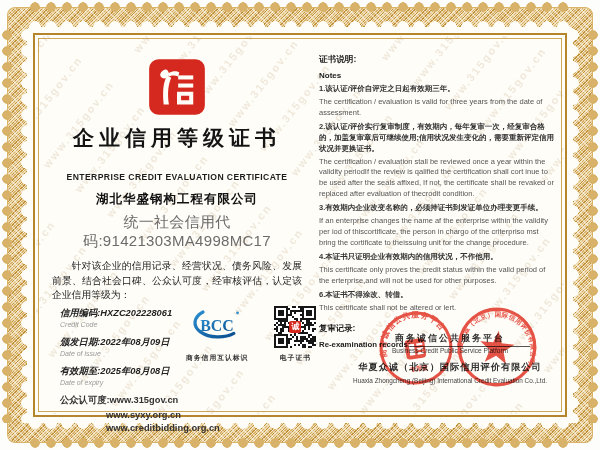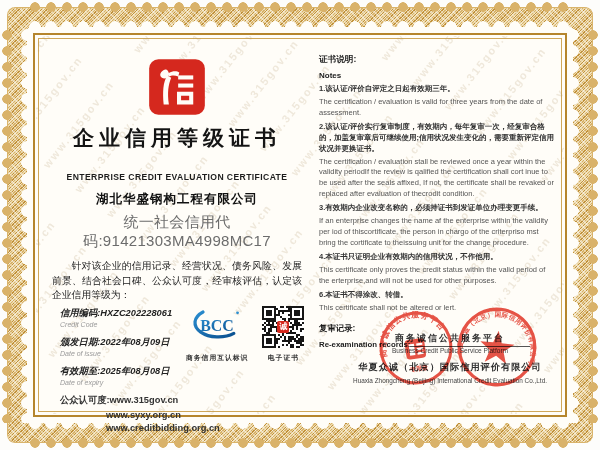--- a/index.html
+++ b/index.html
@@ -42,21 +42,21 @@
   .uscc{font-size:15px;color:#6c6c6c;margin-top:5px;letter-spacing:.3px;}
   .statement{font-size:9.8px;color:#222;text-align:justify;line-height:1.5;margin:8px 4px 0 4px;text-indent:2em;}
   .grade{font-family:"Liberation Serif","DejaVu Serif",serif;font-size:34px;font-weight:bold;color:#d3251a;letter-spacing:16px;margin:6px 0 2px 16px;}
   .fields{text-align:left;margin:4px 0 0 12px;font-style:italic;}
   .f-zh{font-size:9.3px;font-weight:bold;color:#222;}
   .f-en{font-size:7px;color:#999;margin:1px 0 8px 0;}
   .urls{text-align:left;margin:2px 0 0 12px;}
   .url-main{font-size:9.3px;font-weight:bold;color:#333;}
   .url-sub{font-size:9.3px;font-weight:bold;color:#333;margin:3px 0 0 46px;}
 
-  .marks{position:absolute;left:146px;top:266px;display:flex;gap:14px;align-items:flex-end;}
+  .marks{position:absolute;left:146px;top:266px;display:flex;gap:26px;align-items:flex-end;}
   .mark{text-align:center;}
   .mark-cap{font-size:6.8px;color:#333;font-weight:bold;margin-top:5px;letter-spacing:1px;}
   .bcc-svg{width:56px;height:38px;}
   .qr{position:relative;width:42px;height:42px;background:#fff;}
   .qr i{position:absolute;width:2px;height:2px;background:#161616;}
   .qr-logo{position:absolute;left:15px;top:15px;width:12px;height:12px;background:#d5281e;border-radius:2px;
     color:#fff;font-size:8px;line-height:12px;text-align:center;font-weight:bold;}
 
   .right-col{position:absolute;left:279px;top:14px;width:238px;}
   .n-head{font-size:8.6px;font-weight:bold;color:#1a1a1a;}

